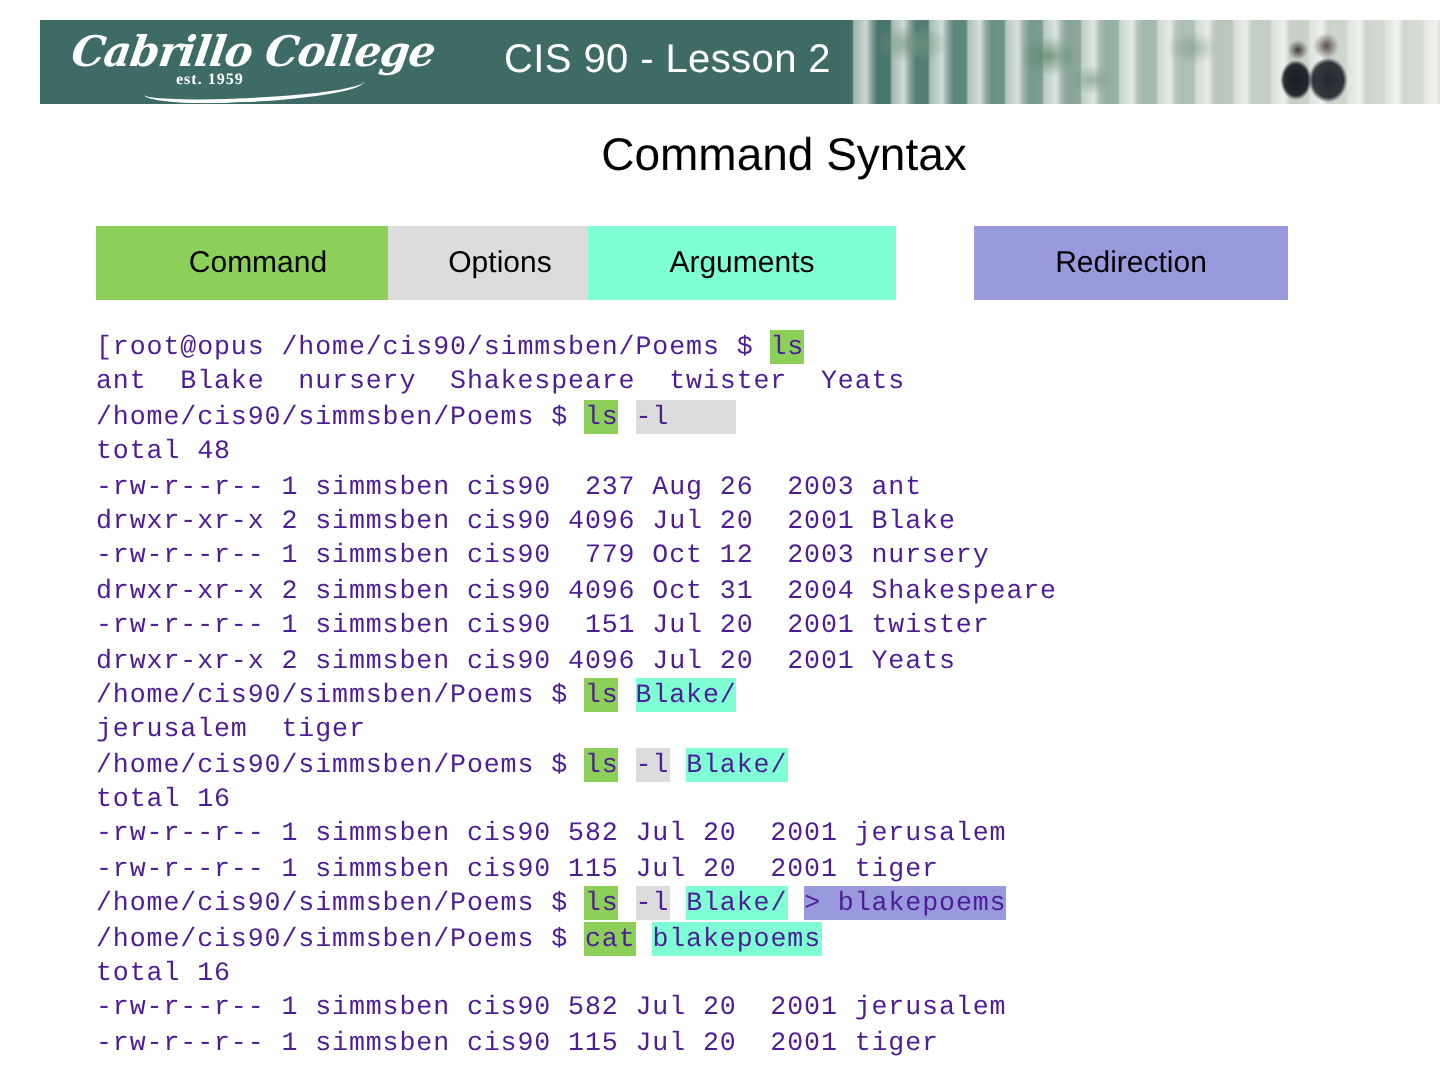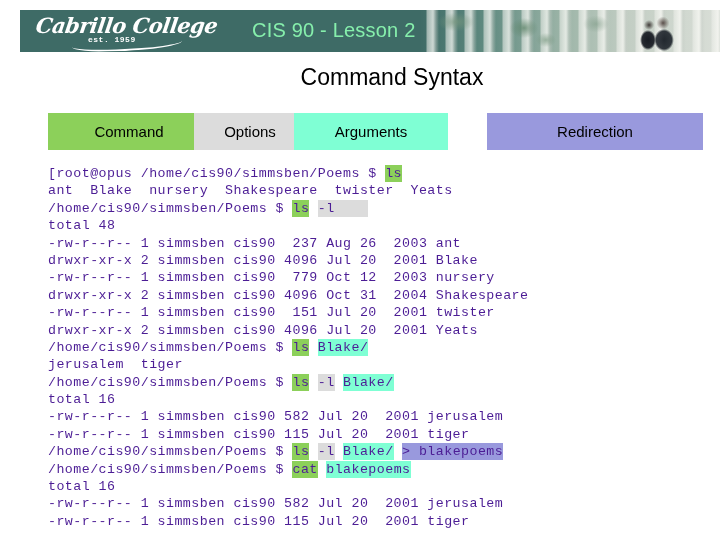--- a/index.html
+++ b/index.html
@@ -60,21 +60,21 @@
     top: 0;
     width: 70px;
     height: 42px;
     background: linear-gradient(90deg, #3e6b66 0%, rgba(62,107,102,0) 100%);
   }
   #banner-title {
     position: absolute;
     left: 232px;
     top: 9px;
     font-size: 20px;
-    color: #86efac;
+    color: #ffffff;
     letter-spacing: 0.2px;
     white-space: nowrap;
   }
   
   #logo {
     position: absolute;
     left: 16px;
     top: 3px;
     width: 160px;
     height: 38px;
@@ -89,21 +89,21 @@
     white-space: nowrap;
     position: absolute;
     left: 0;
     top: 0;
     transform: skewX(-8deg);
   }
   #logo-est {
     position: absolute;
     left: 52px;
     top: 22px;
-    font-family: Liberation Mono, monospace;
+    font-family: Liberation Serif, serif;
     font-size: 8px;
     font-weight: bold;
     color: #ffffff;
     letter-spacing: 0.5px;
   }
   #logo-swash {
     position: absolute;
     left: 36px;
     top: 24px;
     width: 110px;
@@ -180,18 +180,18 @@
 <div id="legend">
     <div class="legend-box" style="left: 48px; width: 162px; background: rgb(140, 208, 90);">
       <span>Command</span>
     </div>
     <div class="legend-box" style="left: 194px; width: 112px; background: rgb(220, 220, 220);">
       <span>Options</span>
     </div>
     <div class="legend-box" style="left: 294px; width: 154px; background: rgb(127, 255, 212);">
       <span>Arguments</span>
     </div>
-    <div class="legend-box" style="left: 487px; width: 216px; background: rgb(153, 153, 221);">
+    <div class="legend-box" style="left: 487px; width: 157px; background: rgb(153, 153, 221);">
       <span>Redirection</span>
     </div>
   </div>
 
 <div id="terminal"><div class="tline"><span>[root@opus /home/cis90/simmsben/Poems $ </span><span class="hl" style="background: rgb(140, 208, 90);">ls</span></div><div class="tline"><span>ant  Blake  nursery  Shakespeare  twister  Yeats</span></div><div class="tline"><span>/home/cis90/simmsben/Poems $ </span><span class="hl" style="background: rgb(140, 208, 90);">ls</span><span> </span><span class="hl" style="background: rgb(220, 220, 220);">-l    </span></div><div class="tline"><span>total 48</span></div><div class="tline"><span>-rw-r--r-- 1 simmsben cis90  237 Aug 26  2003 ant</span></div><div class="tline"><span>drwxr-xr-x 2 simmsben cis90 4096 Jul 20  2001 Blake</span></div><div class="tline"><span>-rw-r--r-- 1 simmsben cis90  779 Oct 12  2003 nursery</span></div><div class="tline"><span>drwxr-xr-x 2 simmsben cis90 4096 Oct 31  2004 Shakespeare</span></div><div class="tline"><span>-rw-r--r-- 1 simmsben cis90  151 Jul 20  2001 twister</span></div><div class="tline"><span>drwxr-xr-x 2 simmsben cis90 4096 Jul 20  2001 Yeats</span></div><div class="tline"><span>/home/cis90/simmsben/Poems $ </span><span class="hl" style="background: rgb(140, 208, 90);">ls</span><span> </span><span class="hl" style="background: rgb(127, 255, 212);">Blake/</span></div><div class="tline"><span>jerusalem  tiger</span></div><div class="tline"><span>/home/cis90/simmsben/Poems $ </span><span class="hl" style="background: rgb(140, 208, 90);">ls</span><span> </span><span class="hl" style="background: rgb(220, 220, 220);">-l</span><span> </span><span class="hl" style="background: rgb(127, 255, 212);">Blake/</span></div><div class="tline"><span>total 16</span></div><div class="tline"><span>-rw-r--r-- 1 simmsben cis90 582 Jul 20  2001 jerusalem</span></div><div class="tline"><span>-rw-r--r-- 1 simmsben cis90 115 Jul 20  2001 tiger</span></div><div class="tline"><span>/home/cis90/simmsben/Poems $ </span><span class="hl" style="background: rgb(140, 208, 90);">ls</span><span> </span><span class="hl" style="background: rgb(220, 220, 220);">-l</span><span> </span><span class="hl" style="background: rgb(127, 255, 212);">Blake/</span><span> </span><span class="hl" style="background: rgb(153, 153, 221);">&gt; blakepoems</span></div><div class="tline"><span>/home/cis90/simmsben/Poems $ </span><span class="hl" style="background: rgb(140, 208, 90);">cat</span><span> </span><span class="hl" style="background: rgb(127, 255, 212);">blakepoems</span></div><div class="tline"><span>total 16</span></div><div class="tline"><span>-rw-r--r-- 1 simmsben cis90 582 Jul 20  2001 jerusalem</span></div><div class="tline"><span>-rw-r--r-- 1 simmsben cis90 115 Jul 20  2001 tiger</span></div></div>
 
 </body></html>

